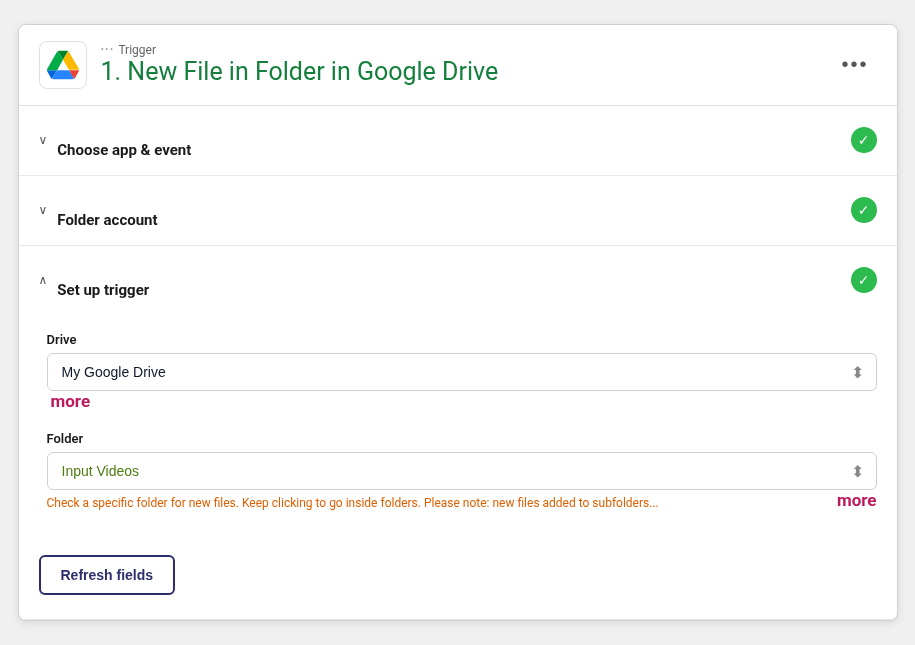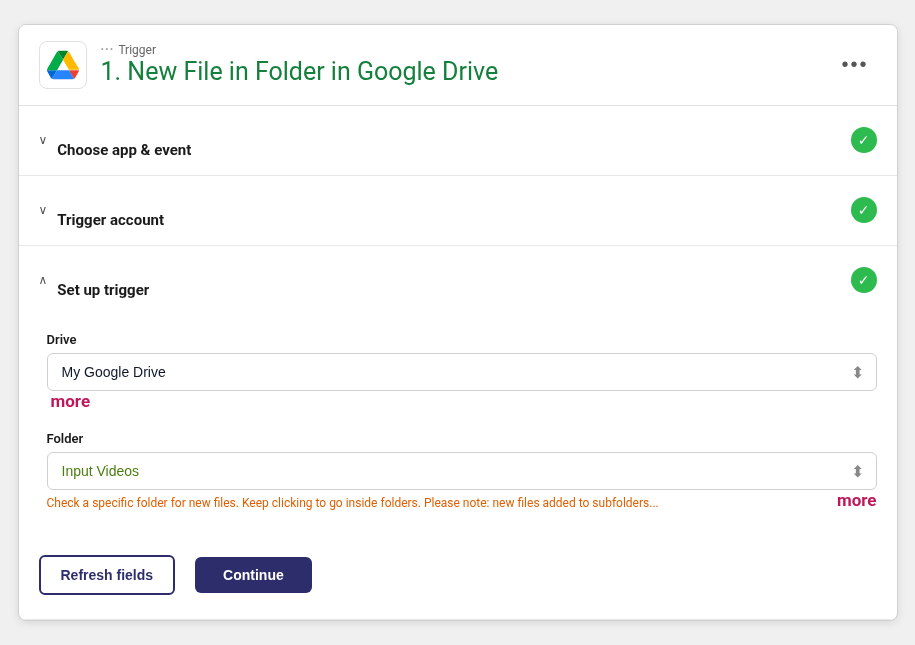--- a/index.html
+++ b/index.html
@@ -283,21 +283,21 @@
       <span class="section-title">Choose app &amp; event</span>
     </div>
     <div class="check-circle">
       <span>✓</span>
     </div>
   </div>
 
   <div class="section">
     <div class="section-left">
       <span class="chevron">∨</span>
-      <span class="section-title">Trigger account</span>
+      <span class="section-title">Folder account</span>
     </div>
     <div class="check-circle">
       <span>✓</span>
     </div>
   </div>
 
   <div class="section-expanded">
     <div class="section-expanded-header">
       <div class="section-left">
         <span class="chevron">∧</span>
@@ -334,18 +334,17 @@
         <div class="hint-row">
           <span class="field-hint">Check a specific folder for new files. Keep clicking to go inside folders. Please note: new files added to subfolders...</span>
           <span class="field-hint-link">more</span>
         </div>
       </div>
 
     </div>
 
     <div class="buttons-row">
       <button class="btn-refresh">Refresh fields</button>
-      <button class="btn-continue">Continue</button>
     </div>
 
   </div>
 
 </div>
 
 </body></html>

